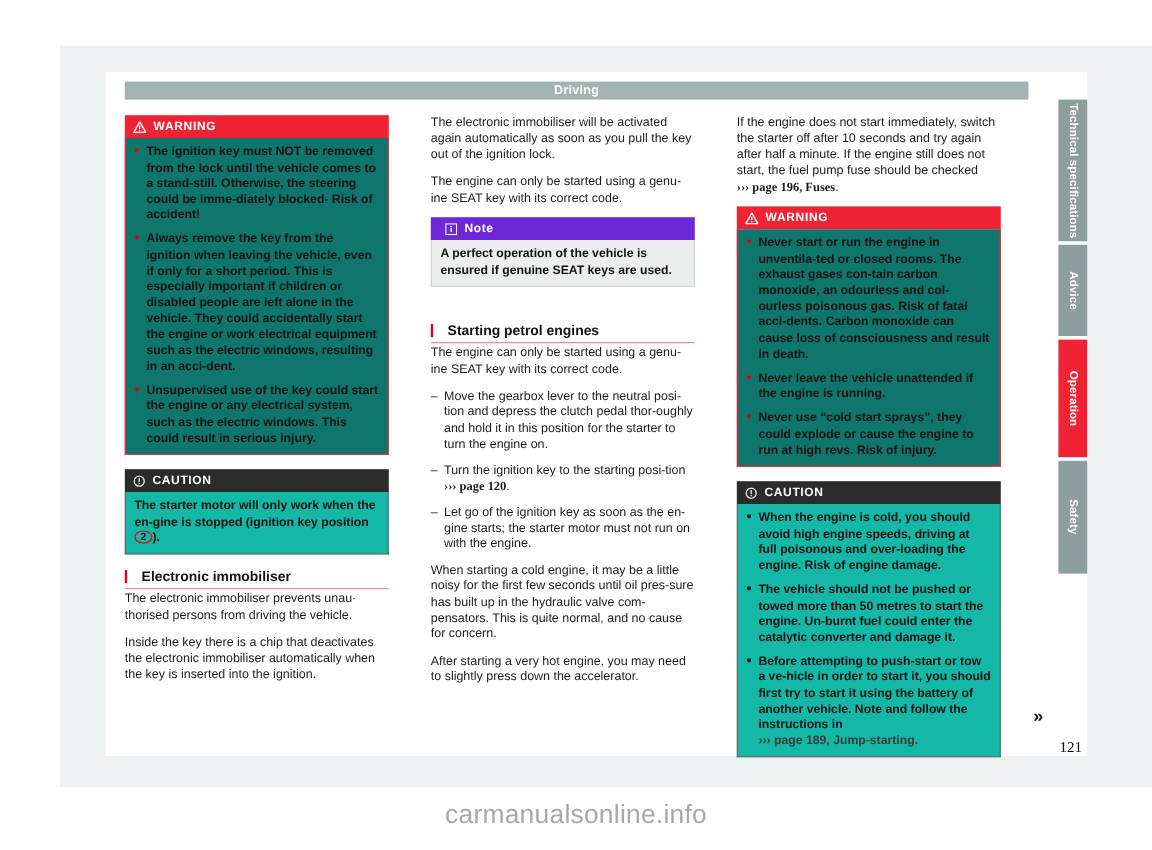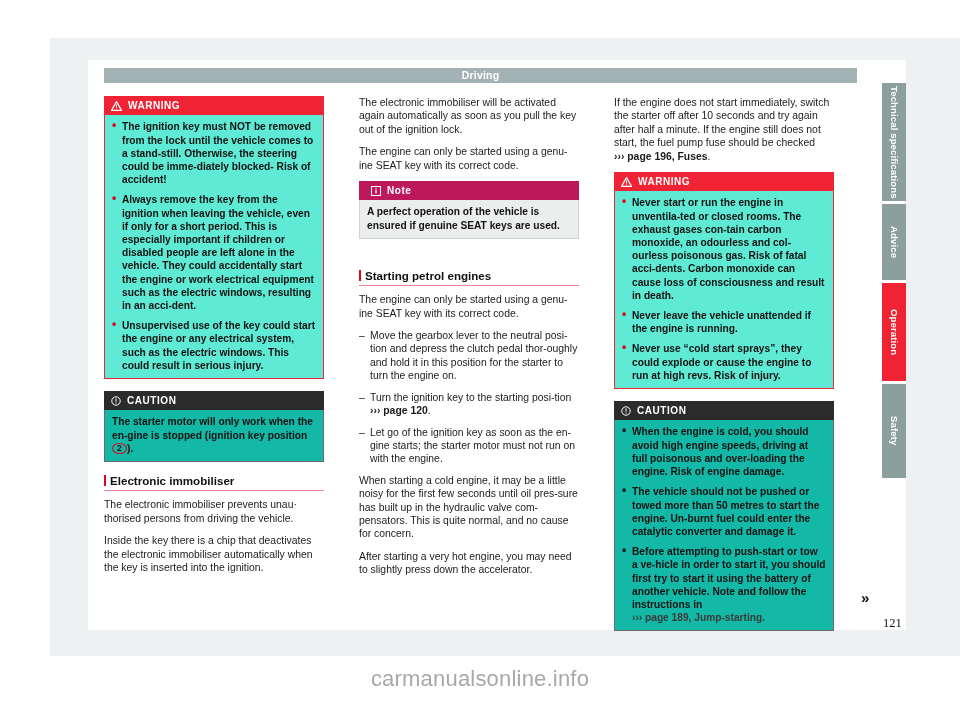--- a/index.html
+++ b/index.html
@@ -57,22 +57,22 @@
   }
   .col1 { left: 104px; }
   .col2 { left: 359px; }
   .col3 { left: 614px; }
 
   p { margin: 0 0 9px 0; }
 
   
   .section-head {
     position: relative;
-    margin: 4px 0 7px 0;
-    padding: 0 0 3px 6px;
+    margin: 4px 0 2px 0;
+    padding: 0 0 3px 14px;
     border-bottom: 1.6px solid #f2889b;
     font-size: 11.6px;
     font-weight: bold;
     color: #111;
   }
   .section-head::before {
     content: "";
     position: absolute;
     left: 0; top: 1px; bottom: 4px;
     width: 2.4px;
@@ -99,28 +99,28 @@
     font-size: 10.2px;
     line-height: 13.2px;
     font-weight: bold;
     color: #121212;
   }
   .box-body p { margin: 0 0 7px 0; }
   .box-body p:last-child { margin-bottom: 0; }
 
   
   .warning .box-head { background: #ef2334; }
-  .warning .box-body { background: #5eead4; border: 1px solid #ef2334; border-top: 0; }
+  .warning .box-body { background: #0f766e; border: 1px solid #ef2334; border-top: 0; }
 
   
   .caution .box-head { background: #2b2b2b; }
   .caution .box-body { background: #14b8a6; border: 1px solid #6a6a6a; border-top: 0; }
 
   
-  .note .box-head { background: #be185d; padding-left: 12px; }
+  .note .box-head { background: #6d28d9; padding-left: 12px; }
   .note .box-body { background: #eceeee; border: 1px solid #cdd4d4; border-top: 0; }
 
   
   .bl { position: relative; padding-left: 10px; }
   .bl::before {
     content: "\2022";
     position: absolute;
     left: 0; top: -1px;
     color: #e3001b;
     font-size: 12px;
@@ -134,21 +134,21 @@
     padding-left: 11px;
     margin: 0 0 8px 0;
   }
   .dash::before {
     content: "\2013";
     position: absolute;
     left: 0; top: 0;
   }
 
   
-  .xref { font-weight: bold; white-space: nowrap; }
+  .xref { font-weight: bold; white-space: nowrap; font-family: Liberation Serif, serif; }
   .note-ref { font-weight: bold; color: #3b3b3b; }
 
   
   .circnum {
     display: inline-block;
     min-width: 9px;
     padding: 0 2px;
     border: 1px solid #e3001b;
     border-radius: 50%;
     font-size: 8.6px;

